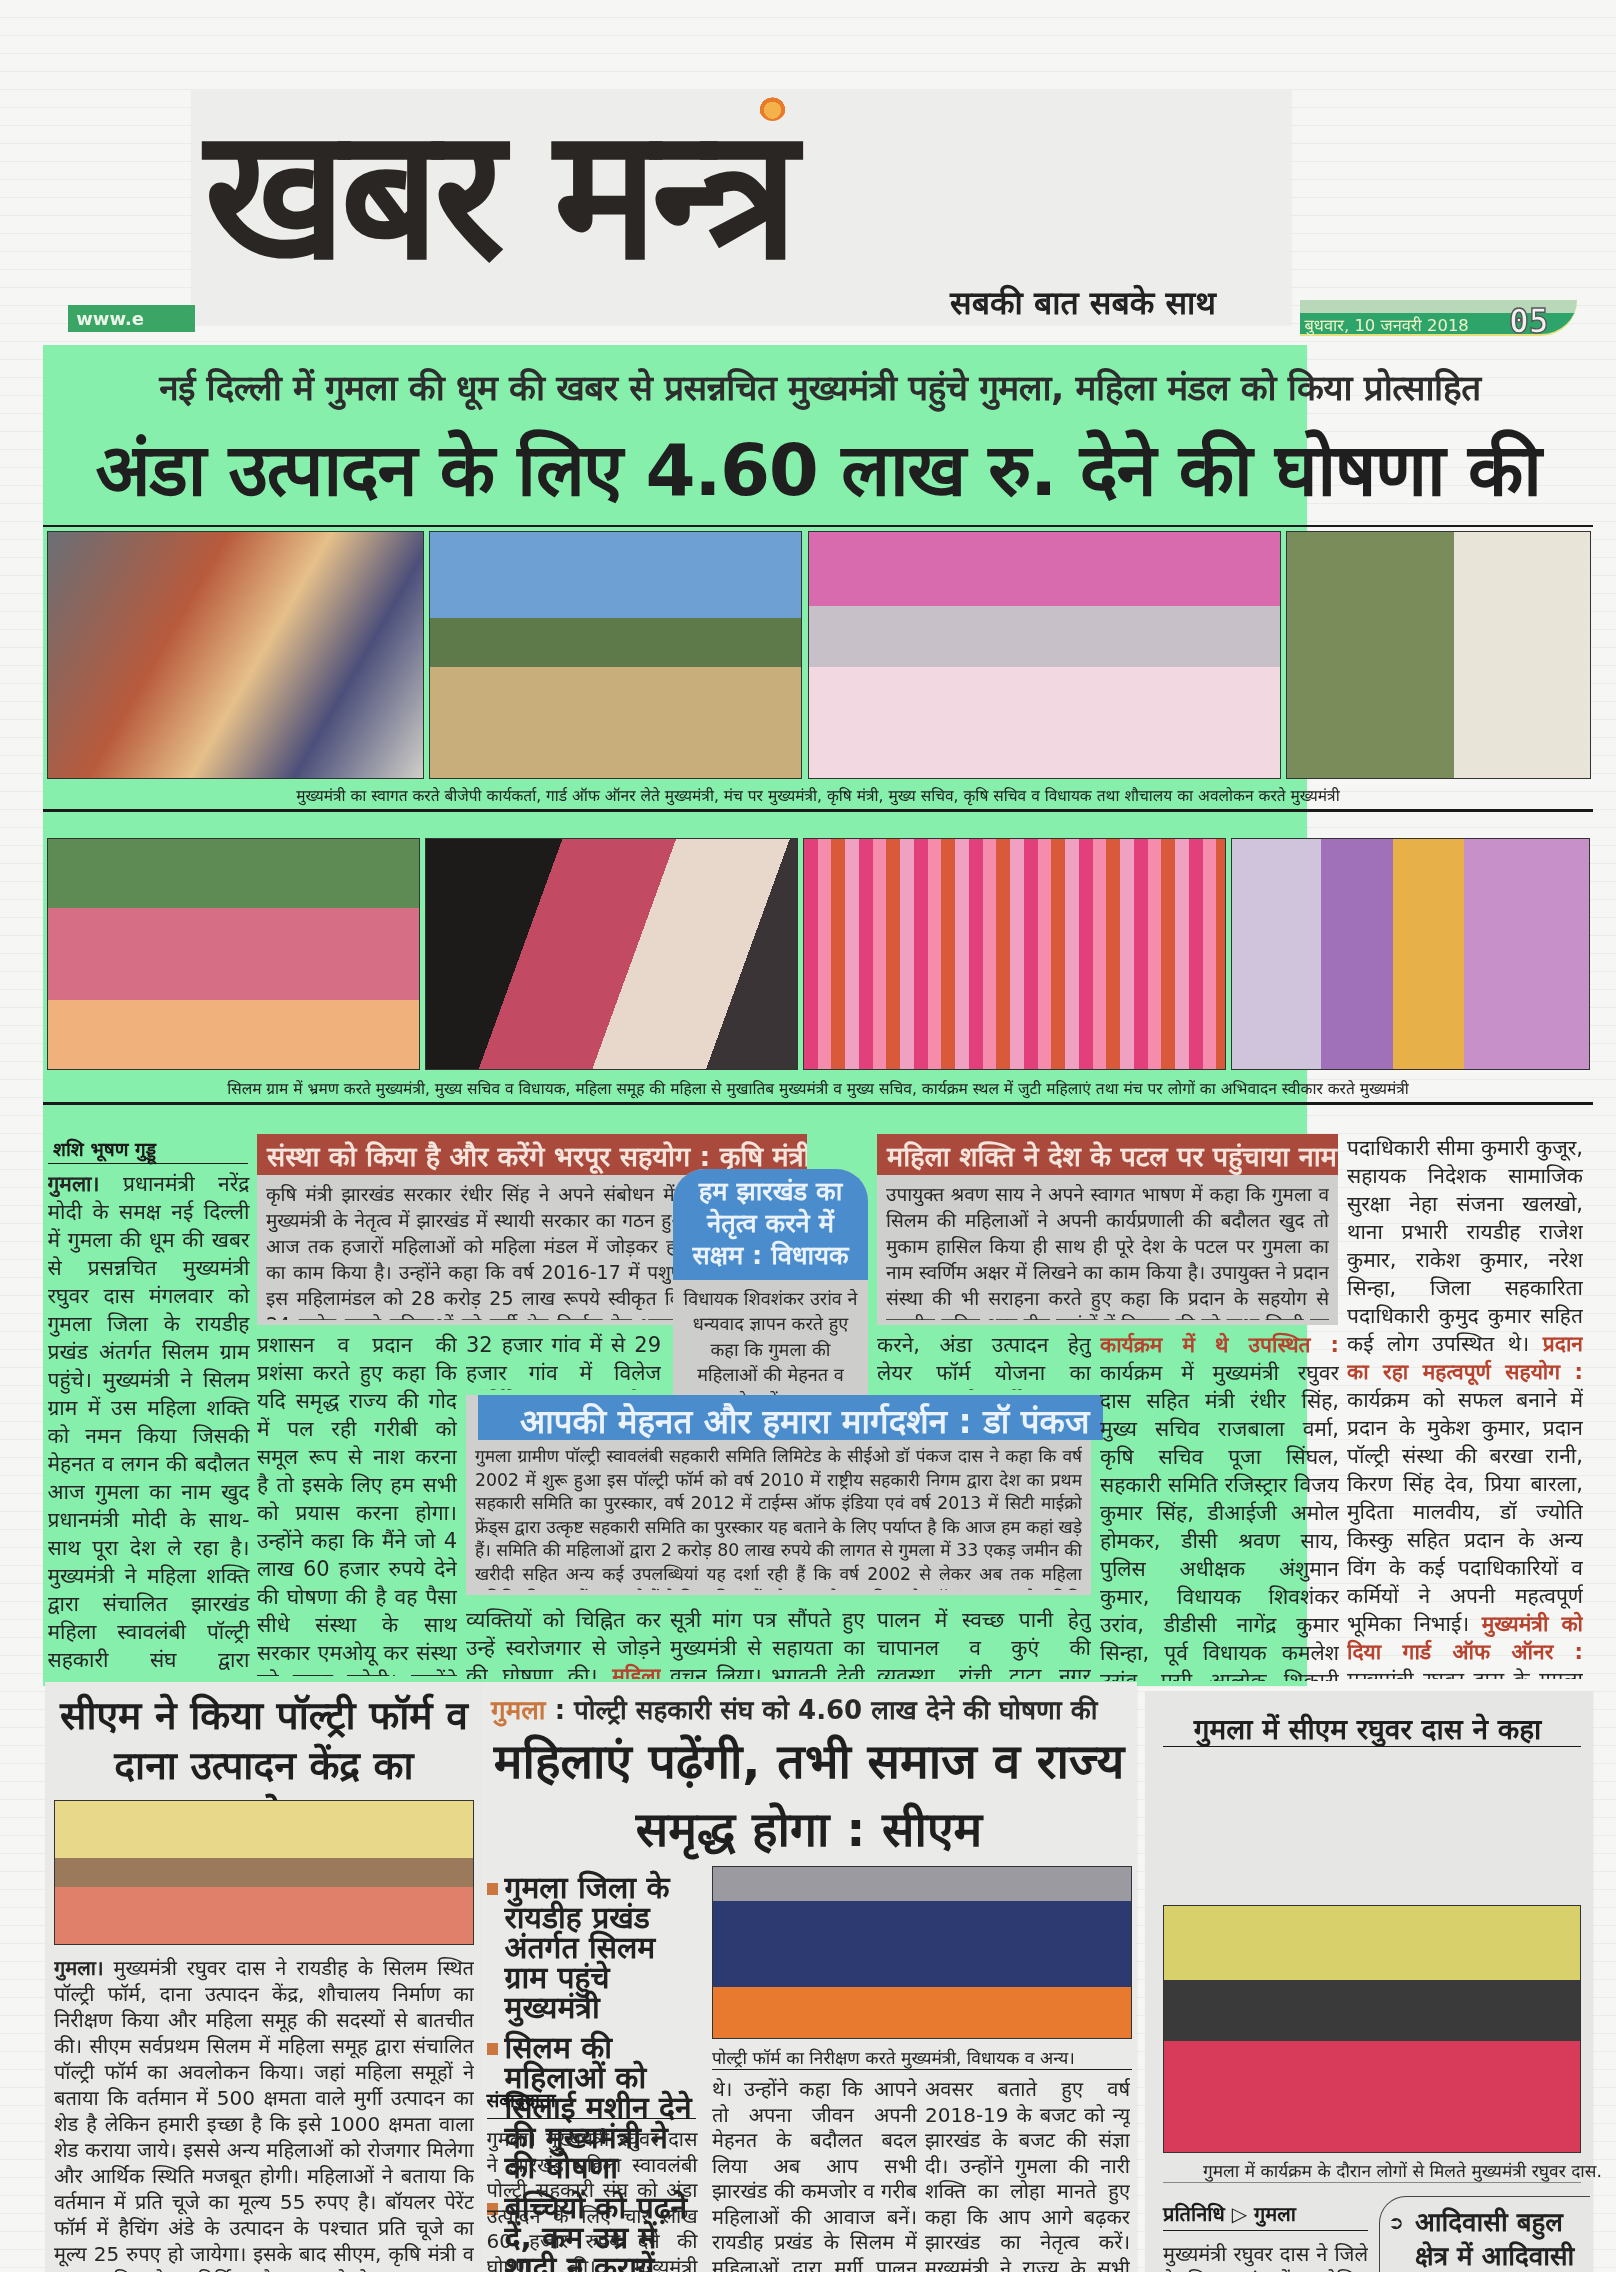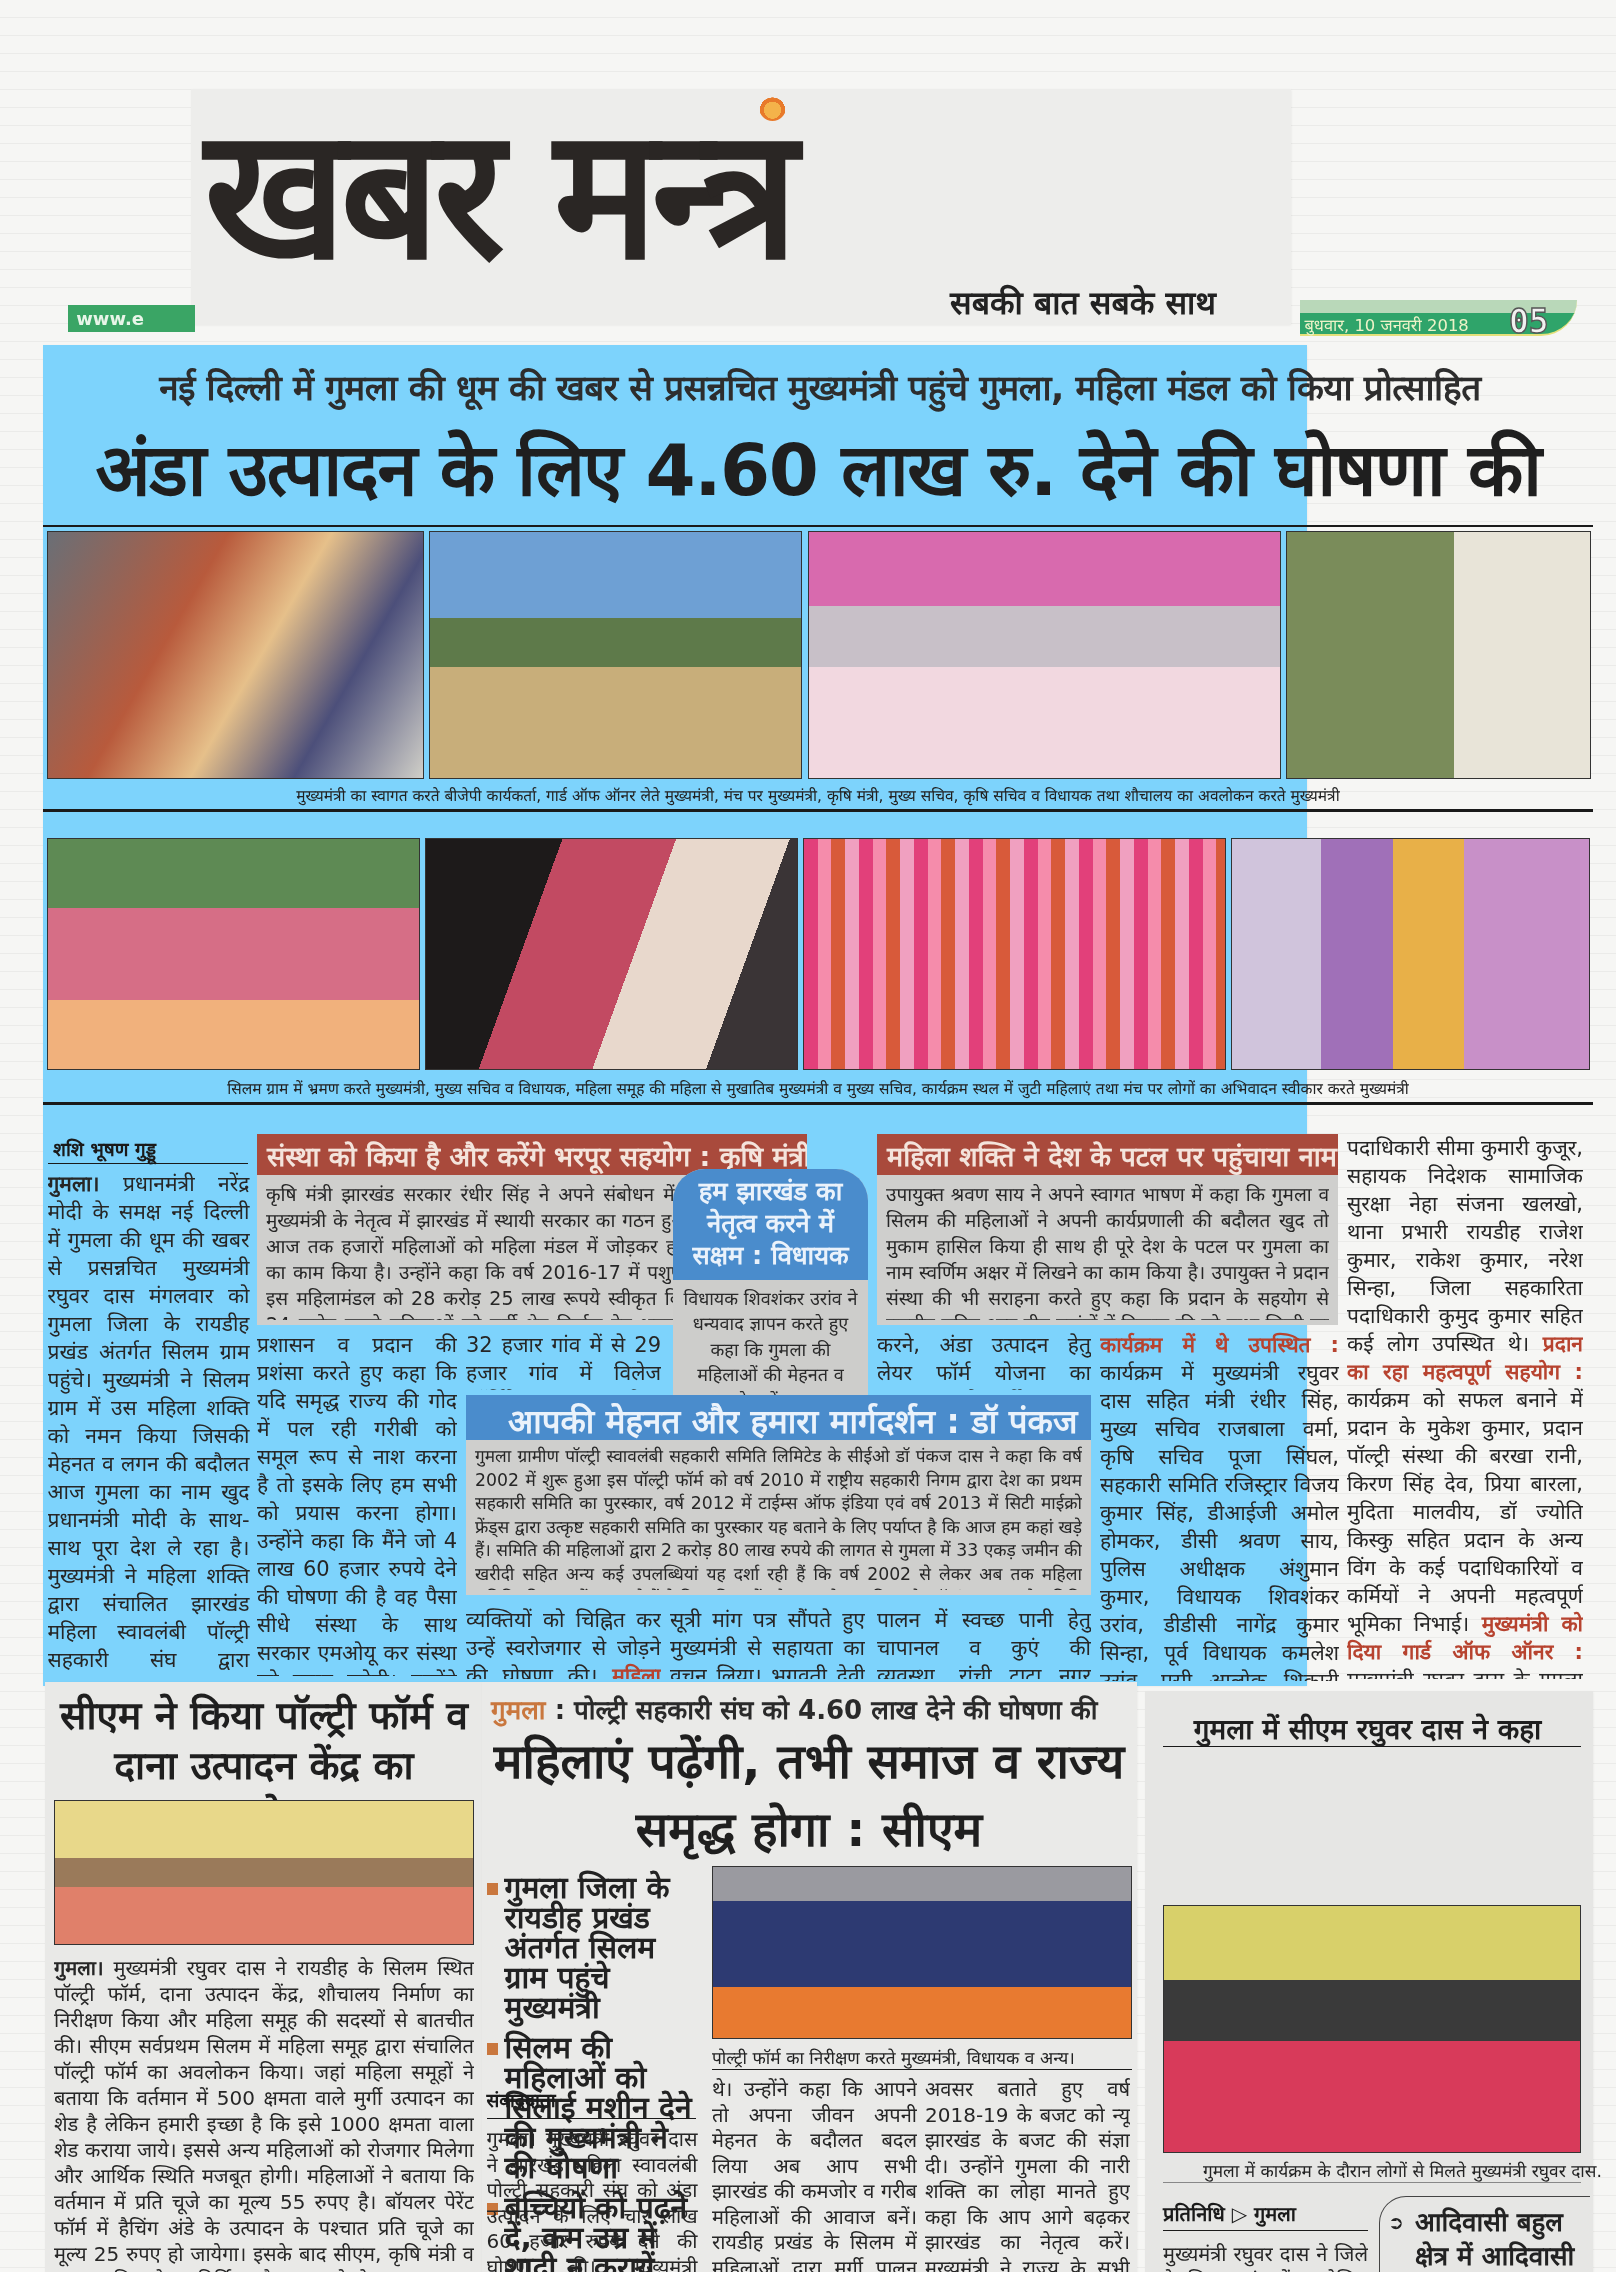--- a/index.html
+++ b/index.html
@@ -23,21 +23,21 @@
   .band-left { position: absolute; left: 0; top: 4.5px; width: 127px; height: 27px; background: #3aa565; border-radius: 0 0 0 0; }
   .band-left span { color: #e8f5e8; font-size: 18px; font-weight: 700; position: absolute; left: 8.2px; top: 3.6px; }
   .band-right { position: absolute; left: 1232px; top: 0; width: 277px; height: 36px;
     background: linear-gradient(180deg, #b9d8b9 0 38%, #2fa46a 38% 100%); border-radius: 0 0 41px 0;
     border-bottom: 2.7px solid #e4e07a; }
   .band-right .date { position: absolute; left: 4.5px; top: 12.7px; font-size: 16.4px; color: #eef3c8; }
   .band-right .page { position: absolute; left: 209px; top: 1.8px; font-size: 33px; font-weight: 900; color: #f0f0f0;
     -webkit-text-stroke: 1.4px #555; font-family: "DejaVu Sans Mono", monospace; }
 
   
-  #main { left: 43px; top: 345px; width: 1264px; height: 1341px; background: #7dd3fc; }
+  #main { left: 43px; top: 345px; width: 1264px; height: 1341px; background: #86efac; }
   .kicker { position: absolute; left: 27px; top: 18px; width: 1500px; font-size: 35px; font-weight: 700; color: #2d2d2d; text-align: center; letter-spacing: -0.5px; }
   .headline { position: absolute; left: 9px; top: 73px; width: 1532px; font-size: 72px; font-weight: 900; color: #1f1f1f; text-align: center; letter-spacing: -1.4px; }
 
   .photo { position: absolute; border: 1.4px solid #333; overflow: hidden; }
   .ph1 { background: linear-gradient(120deg, #6a6f76 0%, #b85a3c 35%, #e6c08a 55%, #4c4f7a 75%, #d0cfc8 100%); }
   .ph2 { background: linear-gradient(180deg, #6ea0d4 0 35%, #5e7a4a 35% 55%, #c8ae7a 55% 100%); }
   .ph3 { background: linear-gradient(180deg, #d86aae 0 30%, #c8c0c8 30% 55%, #f2d8e0 55% 100%); }
   .ph4 { background: linear-gradient(90deg, #7a8c5a 0 55%, #e8e4d8 55% 100%); }
   .ph5 { background: linear-gradient(180deg, #5e8a54 0 30%, #d66e86 30% 70%, #f1b17c 70% 100%); }
   .ph6 { background: linear-gradient(110deg, #1d1a1a 0 30%, #c24a62 30% 55%, #e8d8cc 55% 80%, #3a3436 80% 100%); }
@@ -50,21 +50,21 @@
   .caption { position: absolute; font-size: 15.5px; font-weight: 400; color: #222; text-align: center; }
   .rule { position: absolute; height: 2.7px; background: #1a1a1a; }
 
   .byline { position: absolute; font-size: 19px; font-weight: 700; color: #1a1a1a; }
   .body-col { position: absolute; font-size: 21px; line-height: 28px; text-align: justify; color: #262626; }
   .body-col b { font-weight: 700; }
   .sub-red { color: #b7432f; font-weight: 700; }
 
   .box { position: absolute; background: #cfcfcd; }
   .box-head-red { position: absolute; background: #a94a3c; color: #f4e4dc; font-weight: 700; font-size: 27px; padding: 2.7px 10px; white-space: nowrap; overflow: hidden; }
-  .box-head-blue { position: absolute; background: #4a8ccc; color: #eaf2fb; font-weight: 700; font-size: 33px; padding: 2.7px 13.6px; white-space: nowrap; overflow: hidden; }
+  .box-head-blue { position: absolute; background: #4a8ccc; color: #eaf2fb; font-weight: 700; font-size: 33px; padding: 2.7px 13.6px; white-space: nowrap; overflow: hidden; margin-left: 12px; }
   .box-text { position: absolute; font-size: 19px; line-height: 26px; color: #262626; text-align: justify; }
 
   .quote-box { position: absolute; background: #cdcdcb; border-radius: 32px 32px 0 0; overflow: hidden; }
   .quote-head { background: #4a8ccc; color: #eaf2fb; font-weight: 700; font-size: 25.5px; text-align: center; line-height: 32px; padding: 6.4px 4.5px 9px; }
   .quote-text { font-size: 18px; line-height: 25.5px; text-align: center; padding: 5.5px 9px; }
 
   
   #clipL { left: 45px; top: 1682px; width: 439px; height: 705px; background: #e9e9e7; }
   #clipM { left: 482px; top: 1682px; width: 655px; height: 718px; background: #eaeae8; }
   #clipR { left: 1145px; top: 1691px; width: 448px; height: 1191px; background: #e6e6e4; }

